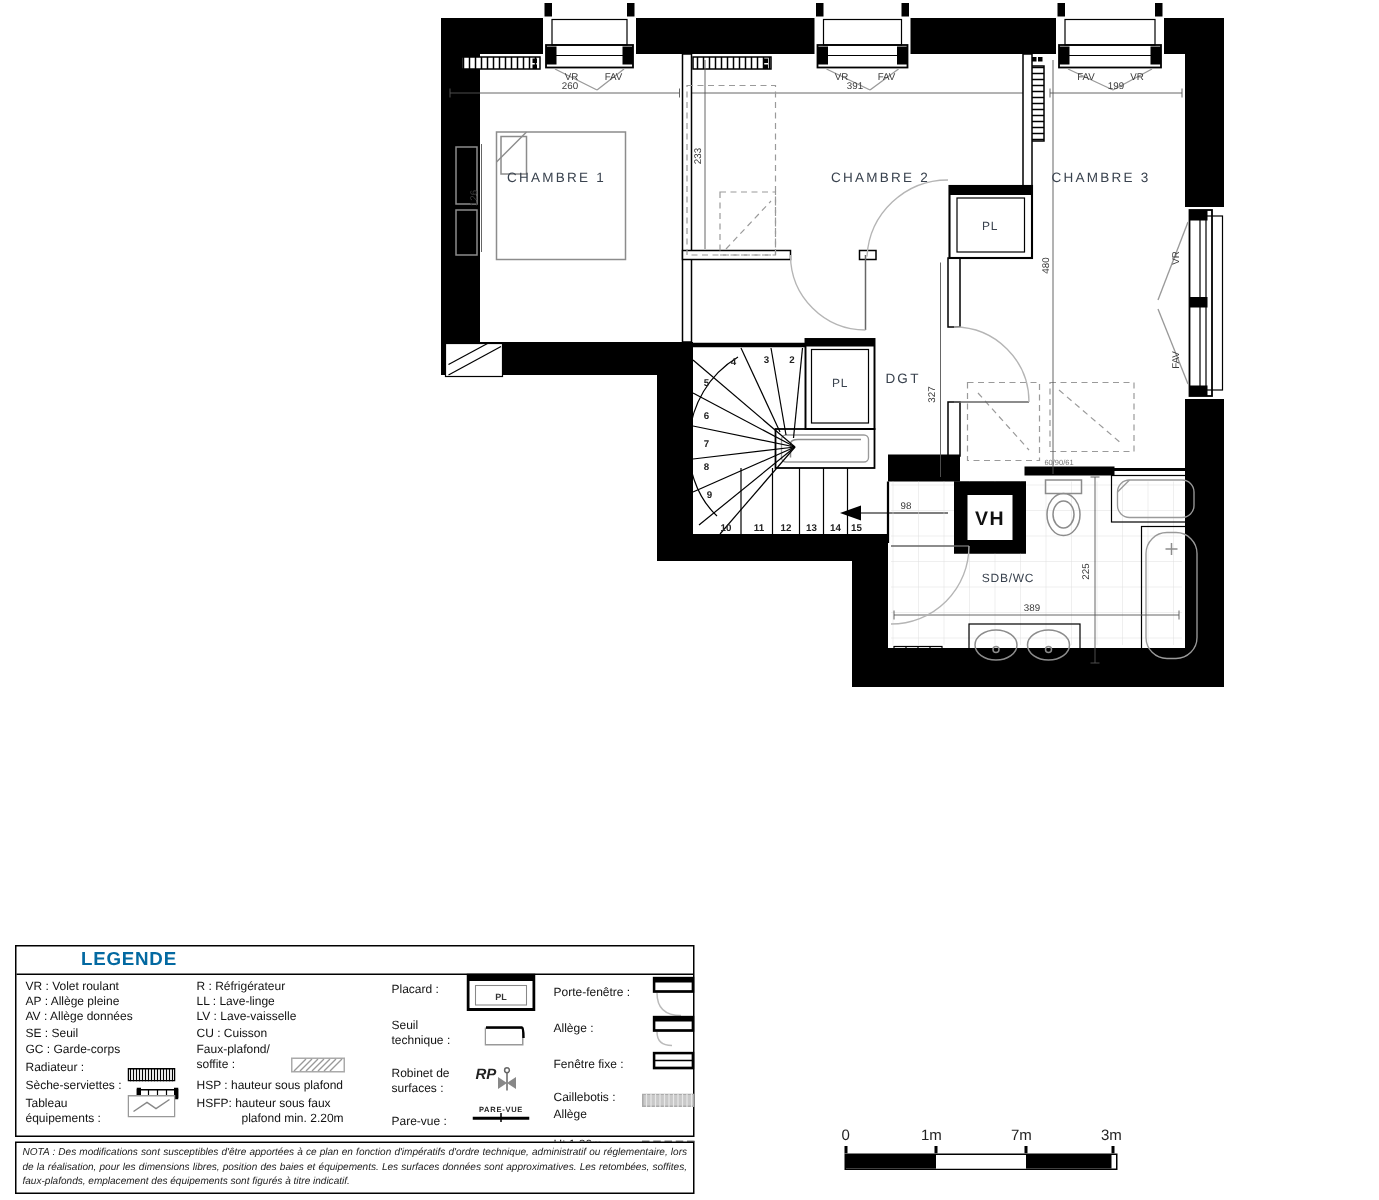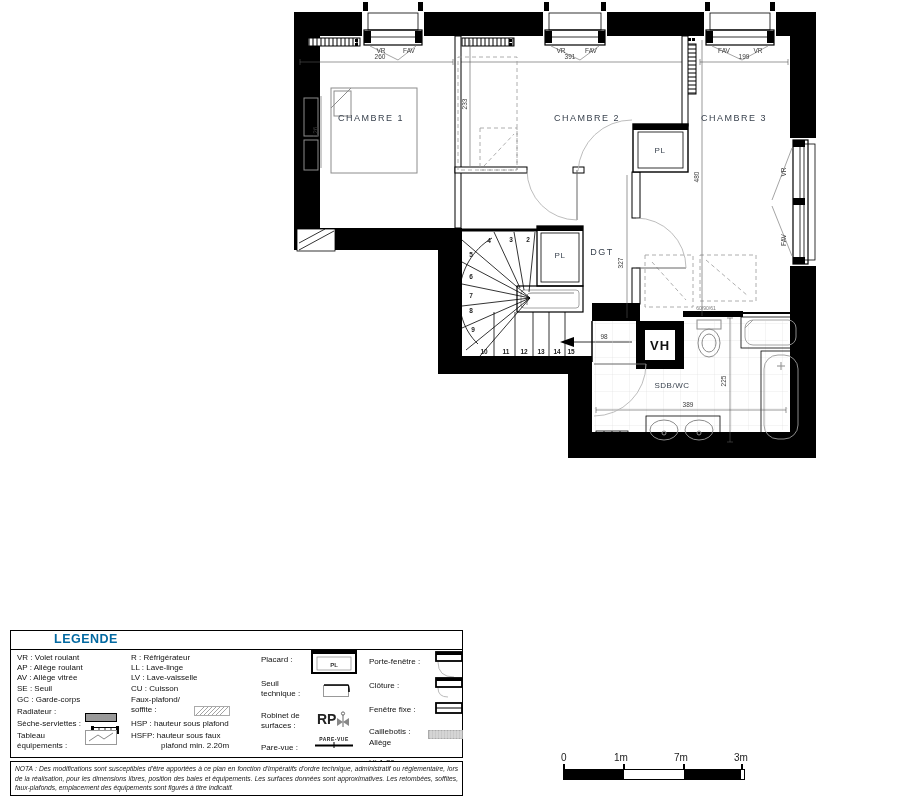--- a/index.html
+++ b/index.html
@@ -327,22 +327,22 @@
     <text class="room-label" x="734" y="121" text-anchor="middle">CHAMBRE 3</text>
     <text class="room-label" x="602" y="255" text-anchor="middle">DGT</text>
   </g>
 </svg>
 
 <div class="legend-box">
   <div class="legend-title">LEGENDE</div>
   <div class="legend-divider"></div>
 
   <div class="li" style="left:6px;top:22px">VR : Volet roulant</div>
-  <div class="li" style="left:6px;top:32px">AP : Allège roulant</div>
-  <div class="li" style="left:6px;top:42px">AV : Allège vitrée</div>
+  <div class="li" style="left:6px;top:32px">AP : Allège pleine</div>
+  <div class="li" style="left:6px;top:42px">AV : Allège données</div>
   <div class="li" style="left:6px;top:53px">SE : Seuil</div>
   <div class="li" style="left:6px;top:64px">GC : Garde-corps</div>
   <div class="li" style="left:6px;top:76px">Radiateur :</div>
   <div class="li" style="left:6px;top:88px">Sèche-serviettes :</div>
   <div class="li" style="left:6px;top:100px">Tableau</div>
   <div class="li" style="left:6px;top:110px">équipements :</div>
   <div class="sym" style="left:74px;top:77px">
     <svg width="32" height="9">
         <rect x="0.5" y="0.5" width="31" height="8" fill="#fff" stroke="#000"></rect>
         <path d="M2,0 V9 M4,0 V9 M6,0 V9 M8,0 V9 M10,0 V9 M12,0 V9 M14,0 V9 M16,0 V9 M18,0 V9 M20,0 V9 M22,0 V9 M24,0 V9 M26,0 V9 M28,0 V9 M30,0 V9" stroke="#000" stroke-width="0.8"></path>
@@ -393,37 +393,37 @@
         <text x="23" y="17.5" text-anchor="middle" font-size="6" font-weight="bold" fill="#333">PL</text>
       </svg>
   </div>
   <div class="sym" style="left:312px;top:52px">
     <svg width="27" height="15">
         <rect x="0.5" y="2.5" width="25" height="11" fill="#fff" stroke="#999"></rect>
         <path d="M1,2 H25 Q26,2 26,9" fill="none" stroke="#000" stroke-width="1.6"></path>
       </svg>
   </div>
   <div class="sym" style="left:306px;top:80px">
-    <span style="font-size:14px;font-weight:bold;color:#222;vertical-align:top;">RP</span><svg width="14" height="18" style="vertical-align:top">
+    <span style="font-size:10px;font-weight:bold;color:#222;vertical-align:top;font-style:italic;">RP</span><svg width="14" height="18" style="vertical-align:top">
         <circle cx="7" cy="2.5" r="1.6" fill="none" stroke="#666"></circle>
         <line x1="7" y1="4" x2="7" y2="16" stroke="#666" stroke-width="1"></line>
         <polygon points="1,7 7,11 1,15" fill="#888"></polygon>
         <polygon points="13,7 7,11 13,15" fill="#888"></polygon>
       </svg>
   </div>
   <div class="sym" style="left:304px;top:104px">
     <svg width="38" height="14">
         <text x="19" y="6" text-anchor="middle" font-size="5" font-weight="bold" fill="#222" letter-spacing="0.5">PARE-VUE</text>
         <line x1="0" y1="10.5" x2="38" y2="10.5" stroke="#000" stroke-width="2"></line>
         <line x1="19" y1="7" x2="19" y2="13" stroke="#000" stroke-width="1"></line>
       </svg>
   </div>
 
   <div class="li" style="left:358px;top:26px">Porte-fenêtre :</div>
-  <div class="li" style="left:358px;top:50px">Clôture :</div>
+  <div class="li" style="left:358px;top:50px">Allège :</div>
   <div class="li" style="left:358px;top:74px">Fenêtre fixe :</div>
   <div class="li" style="left:358px;top:96px">Caillebotis :</div>
   <div class="li" style="left:358px;top:107px">Allège</div>
   <div class="li" style="left:358px;top:127px">Ht 1.20m :</div>
   <div class="sym" style="left:424px;top:20px">
     <svg width="28" height="28">
         <rect x="1" y="1" width="26" height="9" fill="#fff" stroke="#000" stroke-width="1.8"></rect>
         <rect x="1" y="1" width="26" height="3" fill="#000"></rect>
         <path d="M3,11 Q3,26 19,26" fill="none" stroke="#bbb" stroke-width="1"></path>
       </svg>

